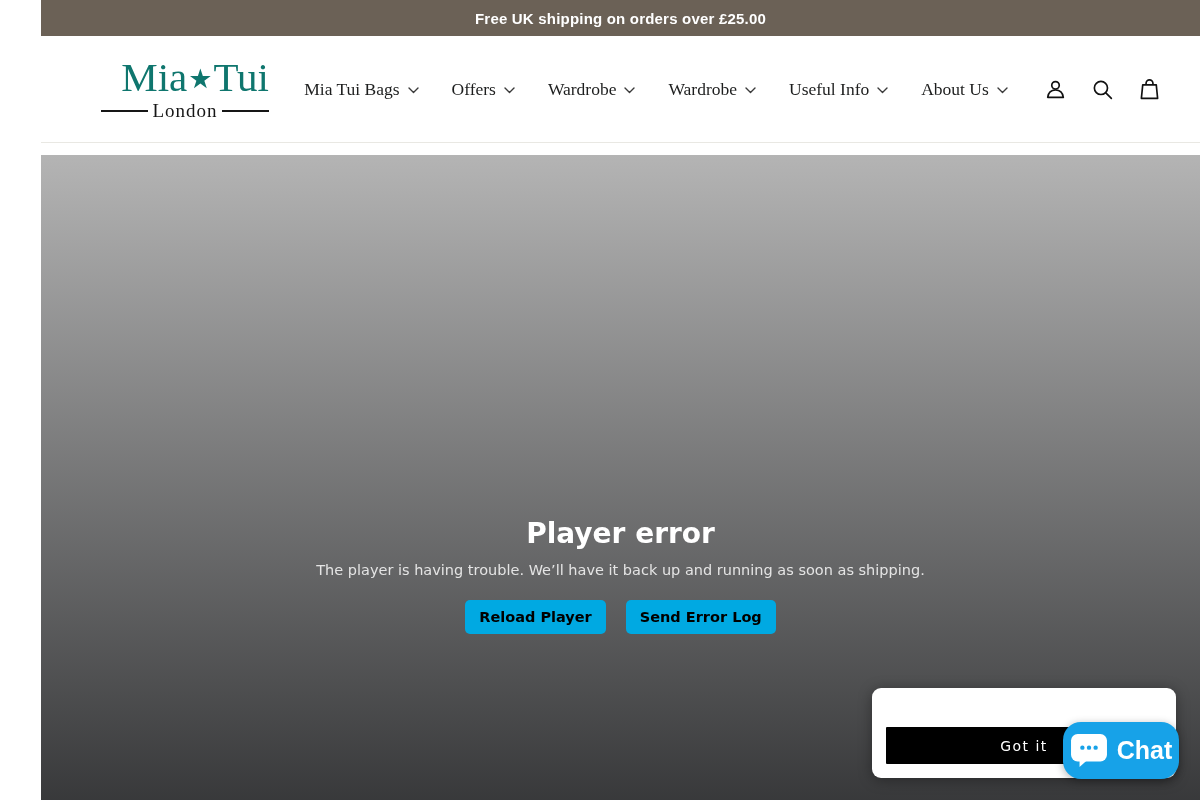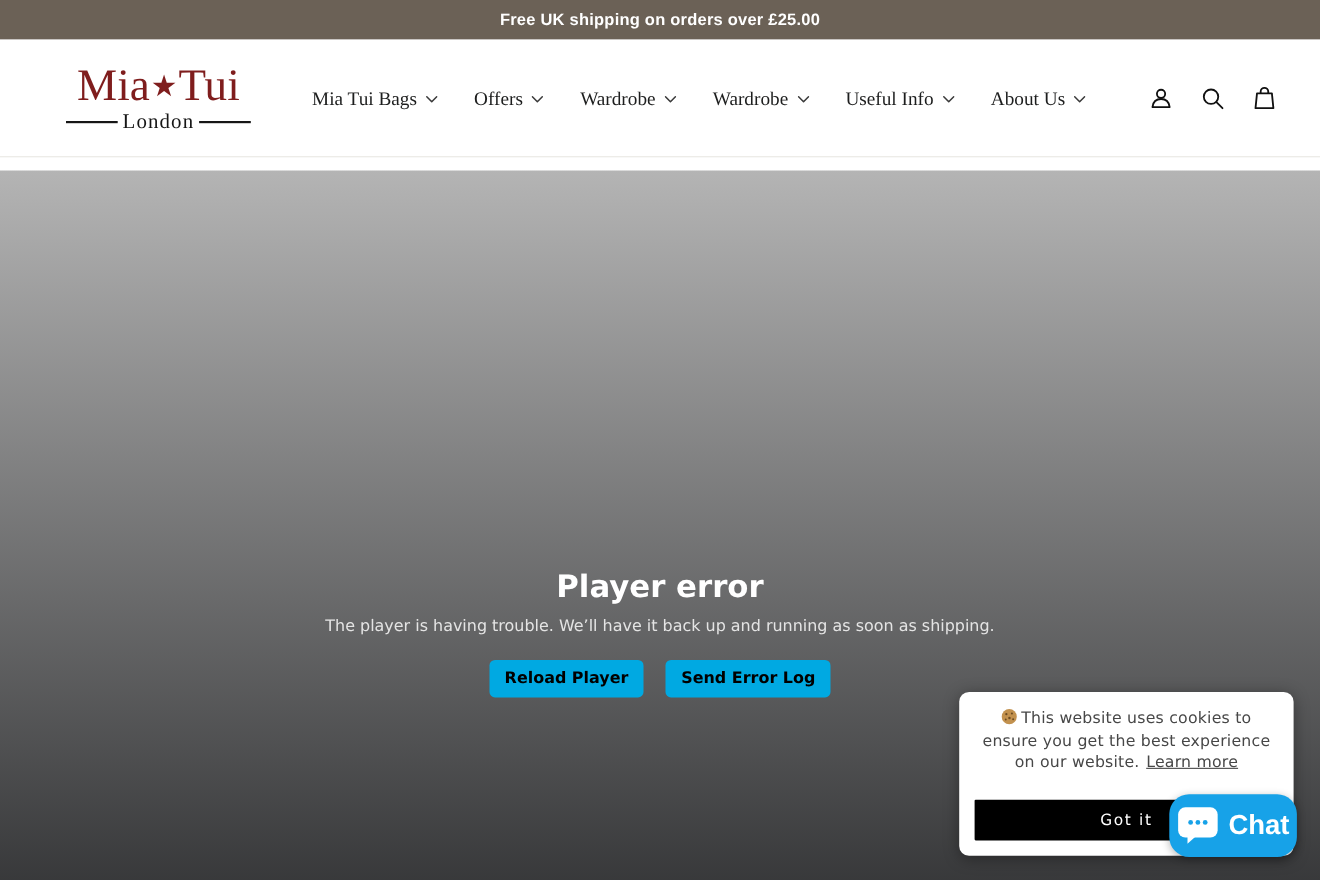--- a/index.html
+++ b/index.html
@@ -1,30 +1,30 @@
 <!DOCTYPE html>
 <html><head>
 <meta charset="utf-8">
 <style>
   * { margin:0; padding:0; box-sizing:border-box; }
   html,body { width:1200px; height:800px; overflow:hidden; background:#fff;
     font-family:"Liberation Sans", sans-serif; }
-  .page { position:relative; width:1200px; height:800px; }
+  .page { position:relative; width:1200px; height:800px;padding-left:41px; }
 
   
   .announcement { height:36px; background:#6b6156; color:#fff; display:flex;
     align-items:center; justify-content:center; font-size:15px; font-weight:bold;
     letter-spacing:.2px; }
 
   
   .header { height:107px; background:#fff; display:flex; align-items:center;
     border-bottom:1px solid #e9e8e3; padding:0 38px 0 60px; }
   .logo { width:168px; flex:0 0 auto; cursor:pointer; text-decoration:none; color:#111; }
   .logo-title { font-family:"Liberation Serif", serif; font-size:41px; line-height:1;
-    display:flex; align-items:center; justify-content:center; color:#7f1d1d; }
+    display:flex; align-items:center; justify-content:flex-end; color:#0f766e; }
   .logo-star { font-family:"DejaVu Sans", sans-serif; font-size:27px; margin:2px 1px 0; }
   .logo-city { display:flex; align-items:center; gap:4px; margin-top:2px;
     font-family:"Liberation Serif", serif; font-size:19px; letter-spacing:1px; color:#161616; }
   .logo-city .rule { flex:1; height:2px; background:#161616; }
 
   .nav { flex:1; display:flex; justify-content:center; align-items:center; gap:33px;
     font-family:"Liberation Serif", serif; font-size:17.5px; color:#1d1e1e; }
   .nav-item { display:flex; align-items:center; gap:8px; cursor:pointer; white-space:nowrap; }
   .chev { display:inline-flex; margin-top:2px; }
 
@@ -172,32 +172,20 @@
       <div class="player-title">Player error</div>
       <div class="player-message">The player is having trouble. We’ll have it back up and running as soon as shipping.</div>
       <div class="player-buttons">
         <button class="player-btn">Reload Player</button>
         <button class="player-btn">Send Error Log</button>
       </div>
     </div>
   </div>
 
   <div class="cookie-banner">
-    <div class="cookie-text">
-      <span class="cookie-ic">
-        <svg width="15" height="15" viewBox="0 0 16 16">
-          <circle cx="8" cy="8" r="7.3" fill="#c2914e"></circle>
-          <circle cx="5.2" cy="5.6" r="1.1" fill="#6b4a21"></circle>
-          <circle cx="10.6" cy="4.9" r="1" fill="#6b4a21"></circle>
-          <circle cx="8.2" cy="9.2" r="1.2" fill="#6b4a21"></circle>
-          <circle cx="11.8" cy="10.6" r="1" fill="#6b4a21"></circle>
-          <circle cx="4.6" cy="10.8" r=".9" fill="#6b4a21"></circle>
-        </svg>
-      </span><span>This website uses cookies to ensure you get the best experience on our website.</span><a class="learn-more">Learn more</a>
-    </div>
     <button class="got-it">Got it</button>
   </div>
 
   <button class="chat-button">
     <span style="display:flex;">
       <svg width="38" height="35" viewBox="0 0 40 37">
         <rect x="1" y="1" width="38" height="29" rx="7" fill="#fff"></rect>
         <path d="M10 27 L10 36 L20 27 Z" fill="#fff"></path>
         <circle cx="13" cy="15.5" r="2.3" fill="#17a2e8"></circle>
         <circle cx="20" cy="15.5" r="2.3" fill="#17a2e8"></circle>

